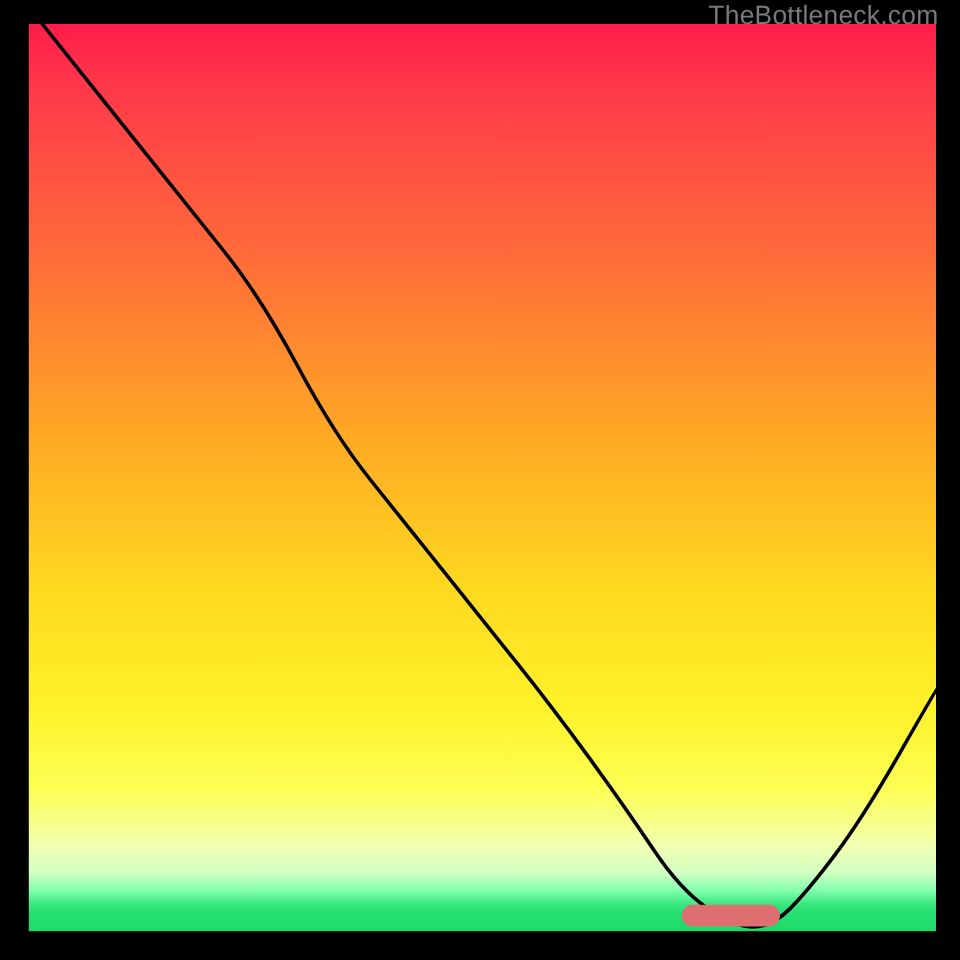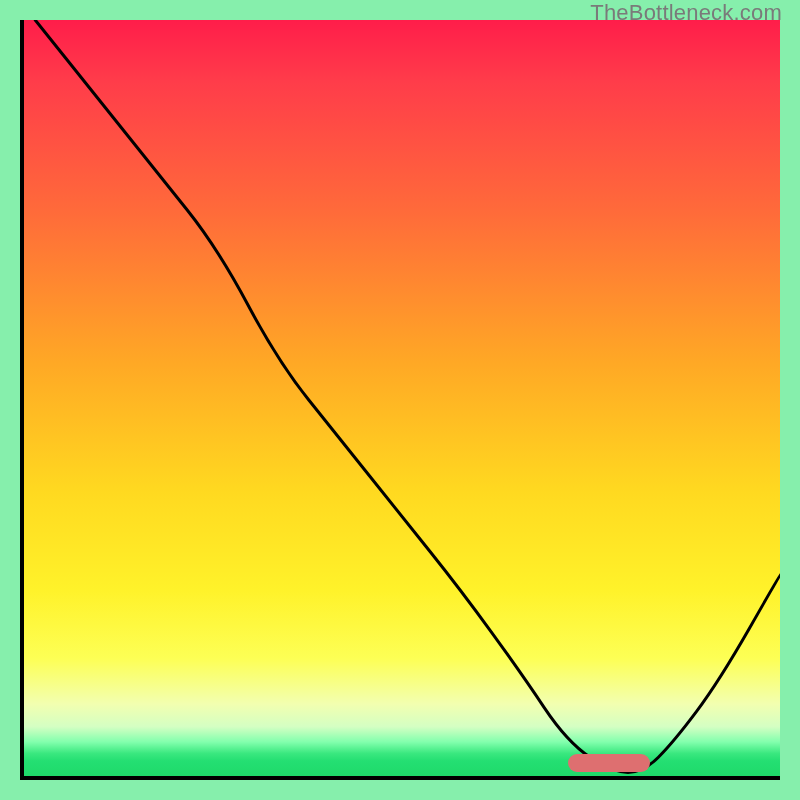--- a/index.html
+++ b/index.html
@@ -7,21 +7,21 @@
     padding: 0;
     width: 800px;
     height: 800px;
     overflow: hidden;
     font-family: Arial, sans-serif;
   }
   .container {
     position: relative;
     width: 800px;
     height: 800px;
-    background: #86efac;
+    background: #000000;
   }
   .plot-area {
     position: absolute;
     left: 20px;
     top: 20px;
     width: 760px;
     height: 760px;
     background: linear-gradient(to bottom,
       #ff1d4a 0%,
       #ff3c4a 8%,

